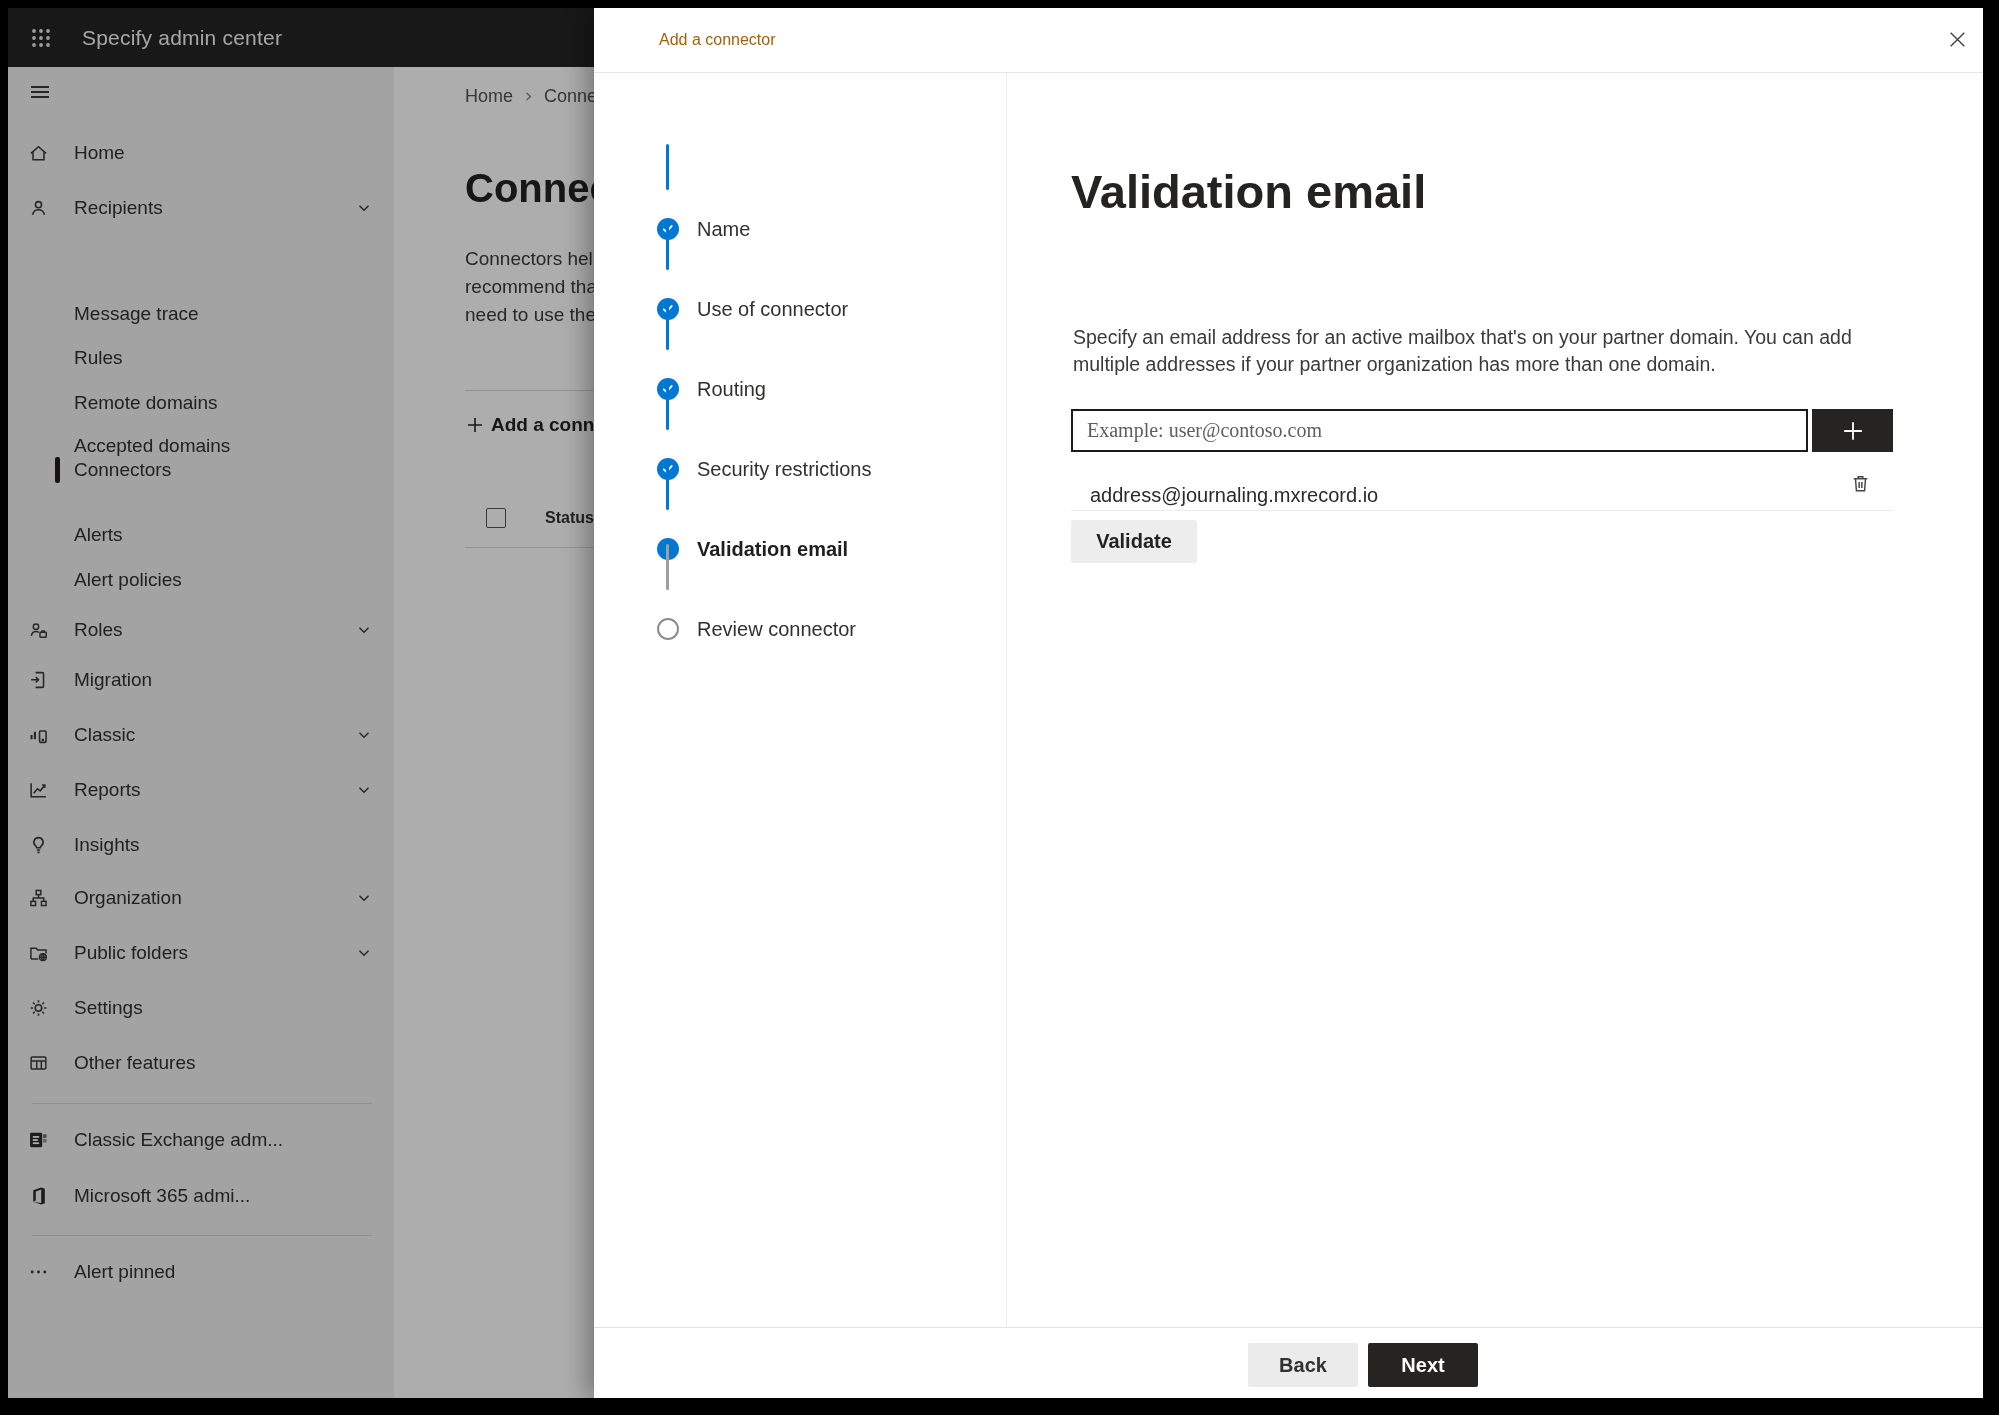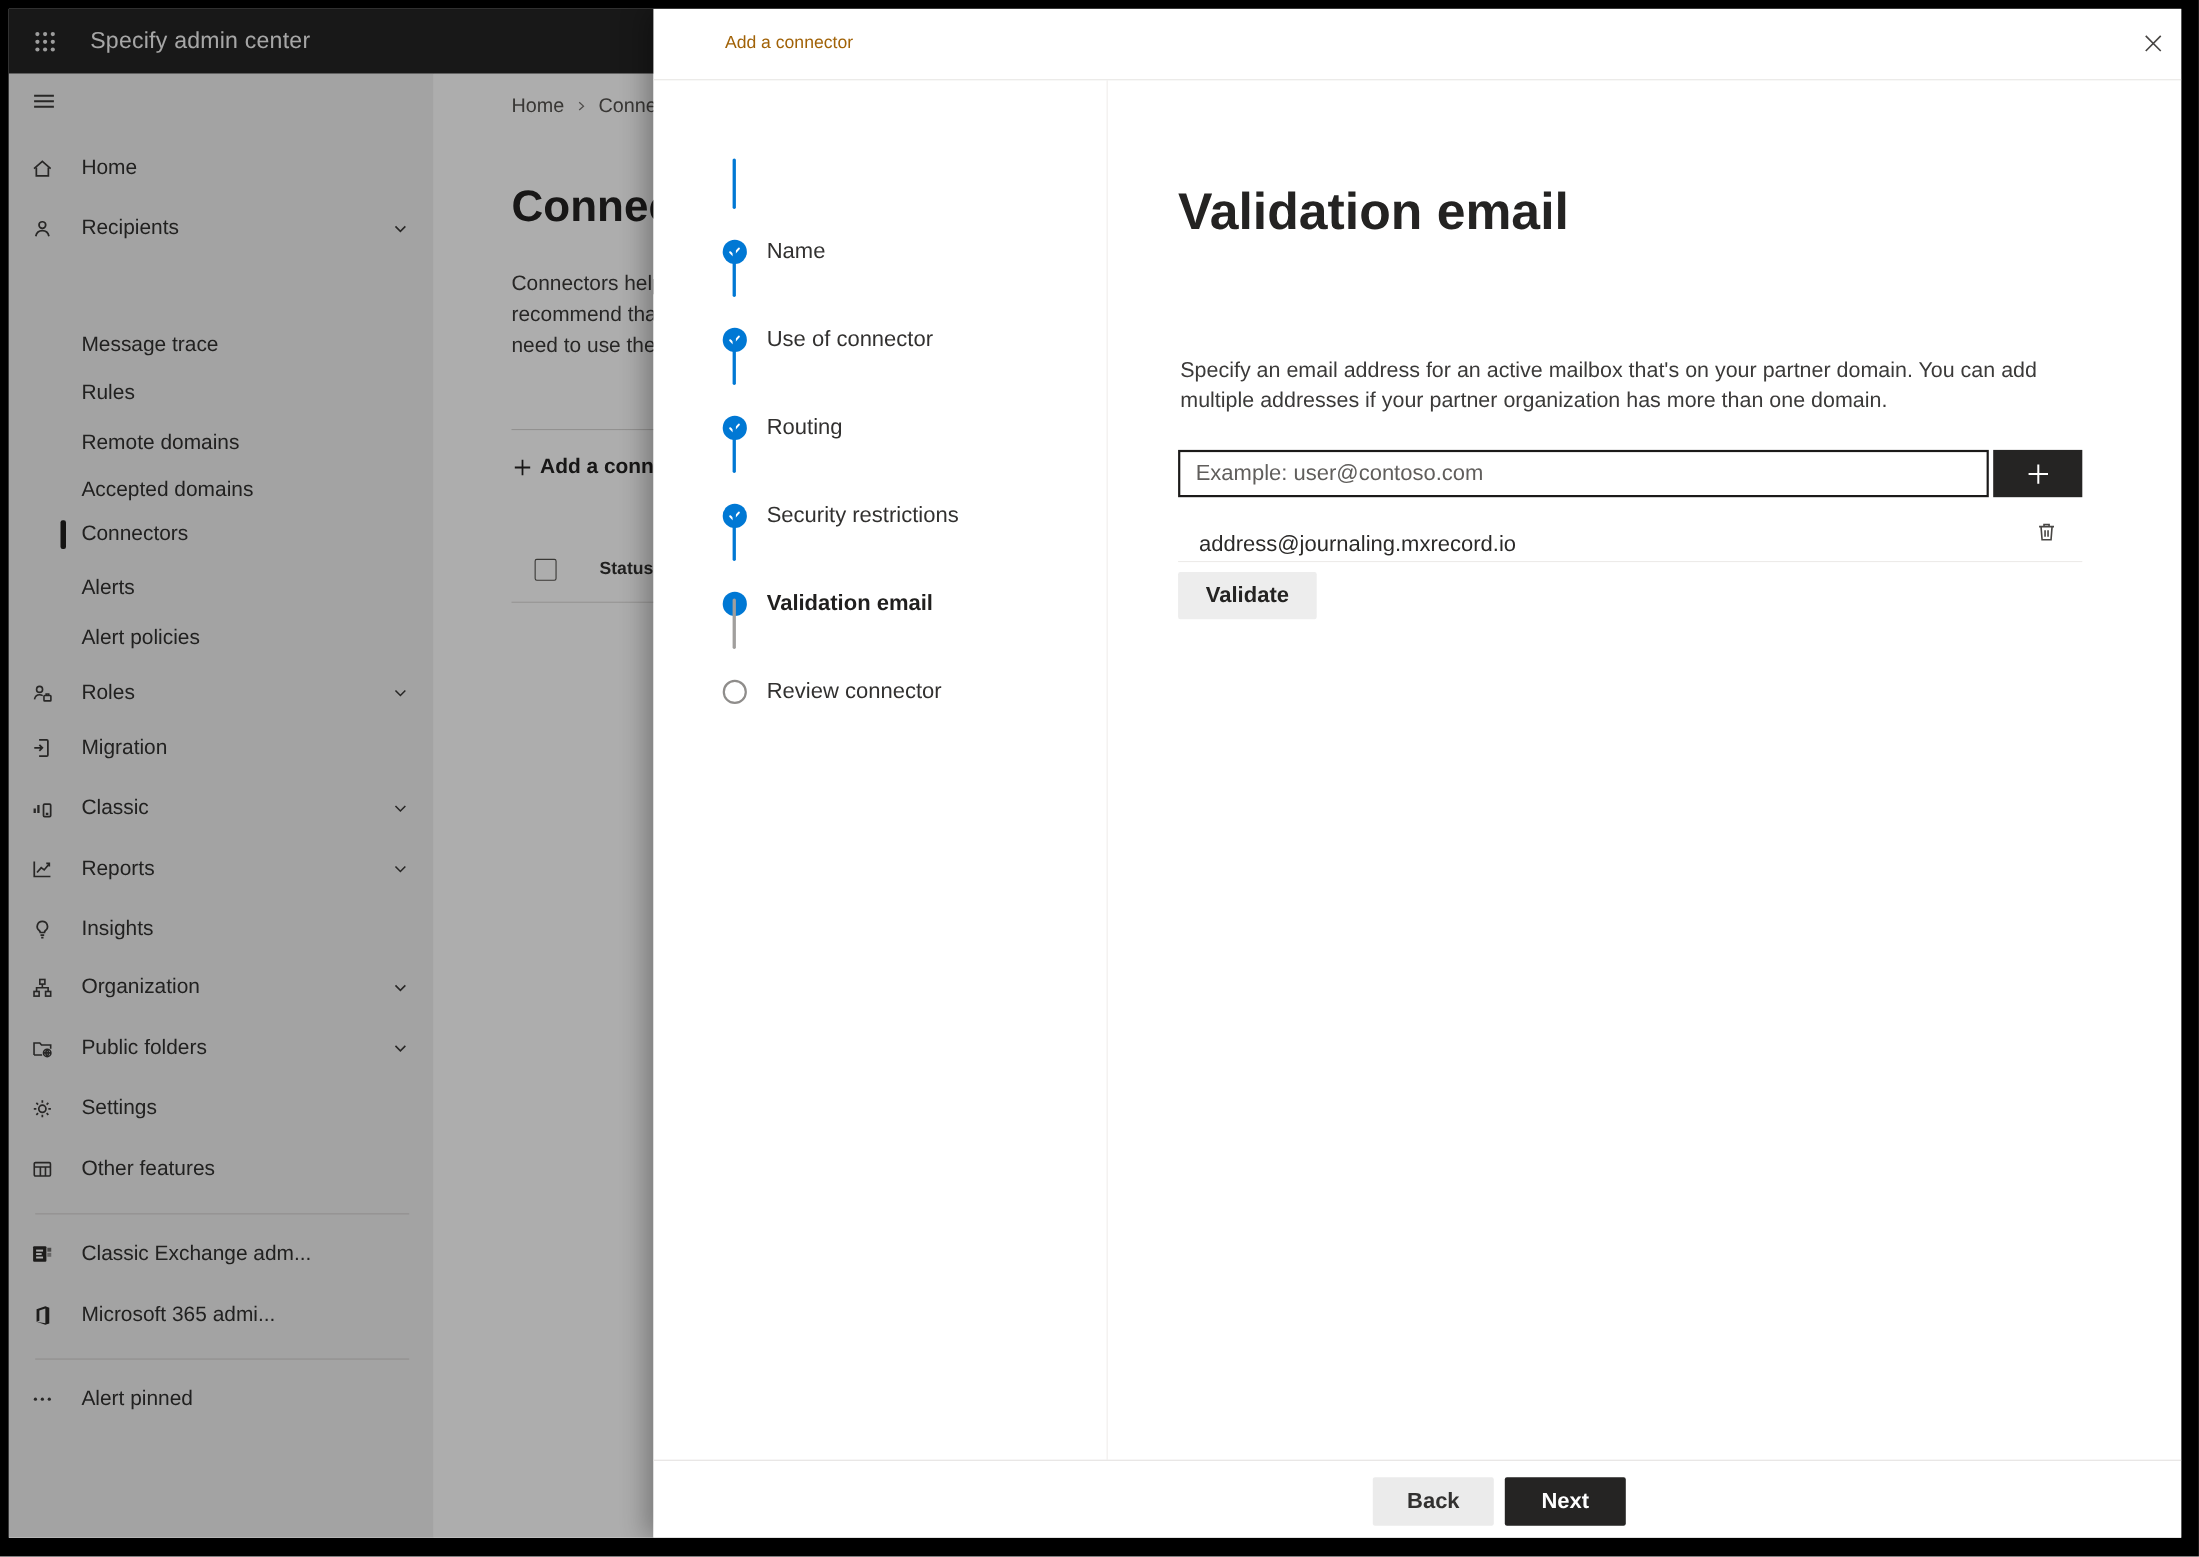--- a/index.html
+++ b/index.html
@@ -54,21 +54,21 @@
   .step-dot.complete, .step-dot.active { background:#0078d4; }
   .step-dot.upcoming { background:#fff; border:2px solid #8f8d8b; }
   .step-lb { position:absolute; left:103px; top:50%; transform:translateY(-50%); font-size:20px; color:#323130; white-space:nowrap; }
   .step-row.active .step-lb { font-weight:700; color:#201f1e; }
   .seg { position:absolute; left:72px; width:3px; background:#0078d4; border-radius:2px; }
   .seg.gray { background:#a19f9d; }
 
   
   .content-title { position:absolute; left:477px; top:156px; font-size:47px; font-weight:700; color:#242322; white-space:nowrap; }
   .desc { position:absolute; left:479px; top:316px; font-size:19.5px; line-height:27px; color:#3b3a39; }
-  .email-input { position:absolute; left:477px; top:401px; width:737px; height:43px; border:2px solid #1b1a19; background:#fff; font-family:Liberation Sans, sans-serif; font-size:20px; color:#323130; padding:0 14px; outline:none; }
+  .email-input { position:absolute; left:477px; top:401px; width:737px; height:43px; border:2px solid #1b1a19; background:#fff; font-family:Liberation Serif, serif; font-size:20px; color:#323130; padding:0 14px; outline:none; }
   .email-input::placeholder { color:#605e5c; opacity:1; }
   .add-email-btn { position:absolute; left:1218px; top:401px; width:81px; height:43px; background:#252423; border:none; display:flex; align-items:center; justify-content:center; cursor:pointer; }
   .addr-lb { position:absolute; left:496px; top:462px; height:26px; line-height:26px; font-size:20px; color:#2b2a29; white-space:nowrap;margin-top:12px; }
   .trash-btn { position:absolute; left:1246px; top:455px; width:40px; height:40px; background:transparent; border:none; display:flex; align-items:center; justify-content:center; cursor:pointer; }
   .row-div { position:absolute; left:477px; top:502px; width:822px; height:1px; background:#edebe9; }
   .validate-btn { position:absolute; left:477px; top:512px; width:126px; height:43px; background:#ededed; border:none; border-radius:2px; font-family:"Liberation Sans",sans-serif; font-size:20px; font-weight:600; color:#242322; cursor:pointer; }
 
   
   .f-div { position:absolute; left:0; top:1319px; width:100%; height:1px; background:#e4e2e0; }
   .btn-back { position:absolute; left:654px; top:1335px; width:110px; height:44px; background:#ebebeb; border:none; border-radius:2px; font-family:"Liberation Sans",sans-serif; font-size:20px; font-weight:600; color:#323130; cursor:pointer; }
@@ -140,21 +140,21 @@
     </div>
     <div class="nav-row" style="top:269px">
       <span class="lb">Rules</span>
     </div>
     <div class="nav-row" style="top:314px">
       <span class="lb">Remote domains</span>
     </div>
     <div class="nav-row" style="top:357px">
       <span class="lb">Accepted domains</span>
     </div>
-    <div class="nav-row" style="top:397px">
+    <div class="nav-row" style="top:381px">
       <span class="sel-bar"></span>
       <span class="lb">Connectors</span>
     </div>
     <div class="nav-row" style="top:446px">
       <span class="lb">Alerts</span>
     </div>
     <div class="nav-row" style="top:491px">
       <span class="lb">Alert policies</span>
     </div>
 

